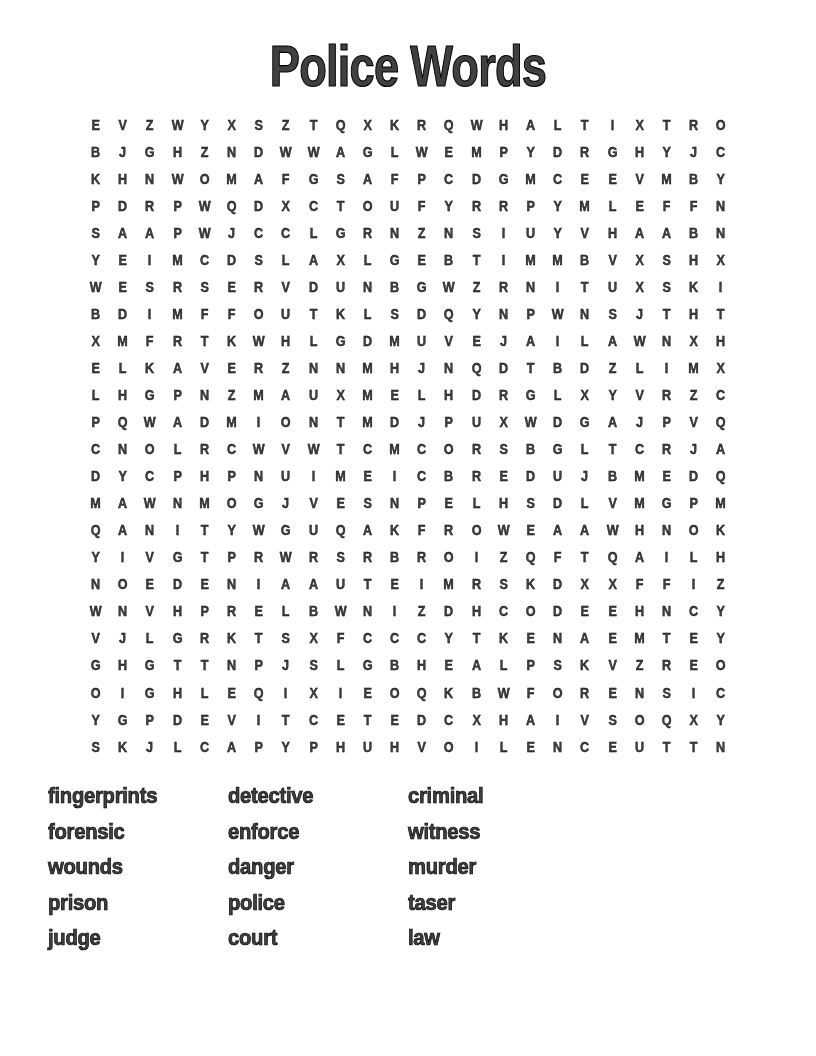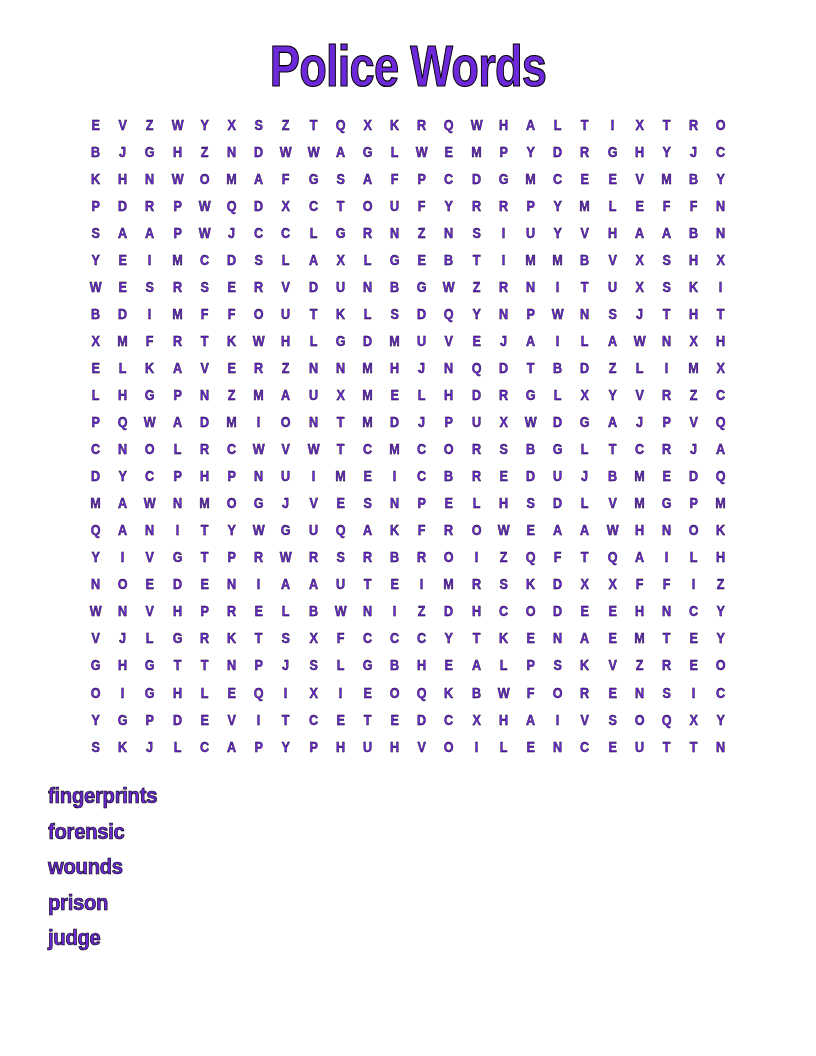--- a/index.html
+++ b/index.html
@@ -1,21 +1,21 @@
 <!DOCTYPE html>
 <html><head>
 <meta charset="utf-8">
 <style>
   html, body { margin: 0; padding: 0; background: #ffffff; }
   .page {
     position: relative;
     width: 816px;
     height: 1056px;
     background: #ffffff;
-    color: #6d28d9;
+    color: #404040;
     font-family: "Liberation Sans", sans-serif;
     overflow: hidden;
   }
   .title {
     position: absolute;
     top: 32px;
     left: 0;
     width: 816px;
     margin: 0;
     text-align: center;
@@ -646,14 +646,28 @@
       <span class="cell">N</span>
     </div>
   <div class="words">
       <div class="word-col">
         <div class="word">fingerprints</div>
         <div class="word">forensic</div>
         <div class="word">wounds</div>
         <div class="word">prison</div>
         <div class="word">judge</div>
       </div>
+      <div class="word-col">
+        <div class="word">detective</div>
+        <div class="word">enforce</div>
+        <div class="word">danger</div>
+        <div class="word">police</div>
+        <div class="word">court</div>
+      </div>
+      <div class="word-col">
+        <div class="word">criminal</div>
+        <div class="word">witness</div>
+        <div class="word">murder</div>
+        <div class="word">taser</div>
+        <div class="word">law</div>
+      </div>
     </div>
 </div>
 
 </body></html>

